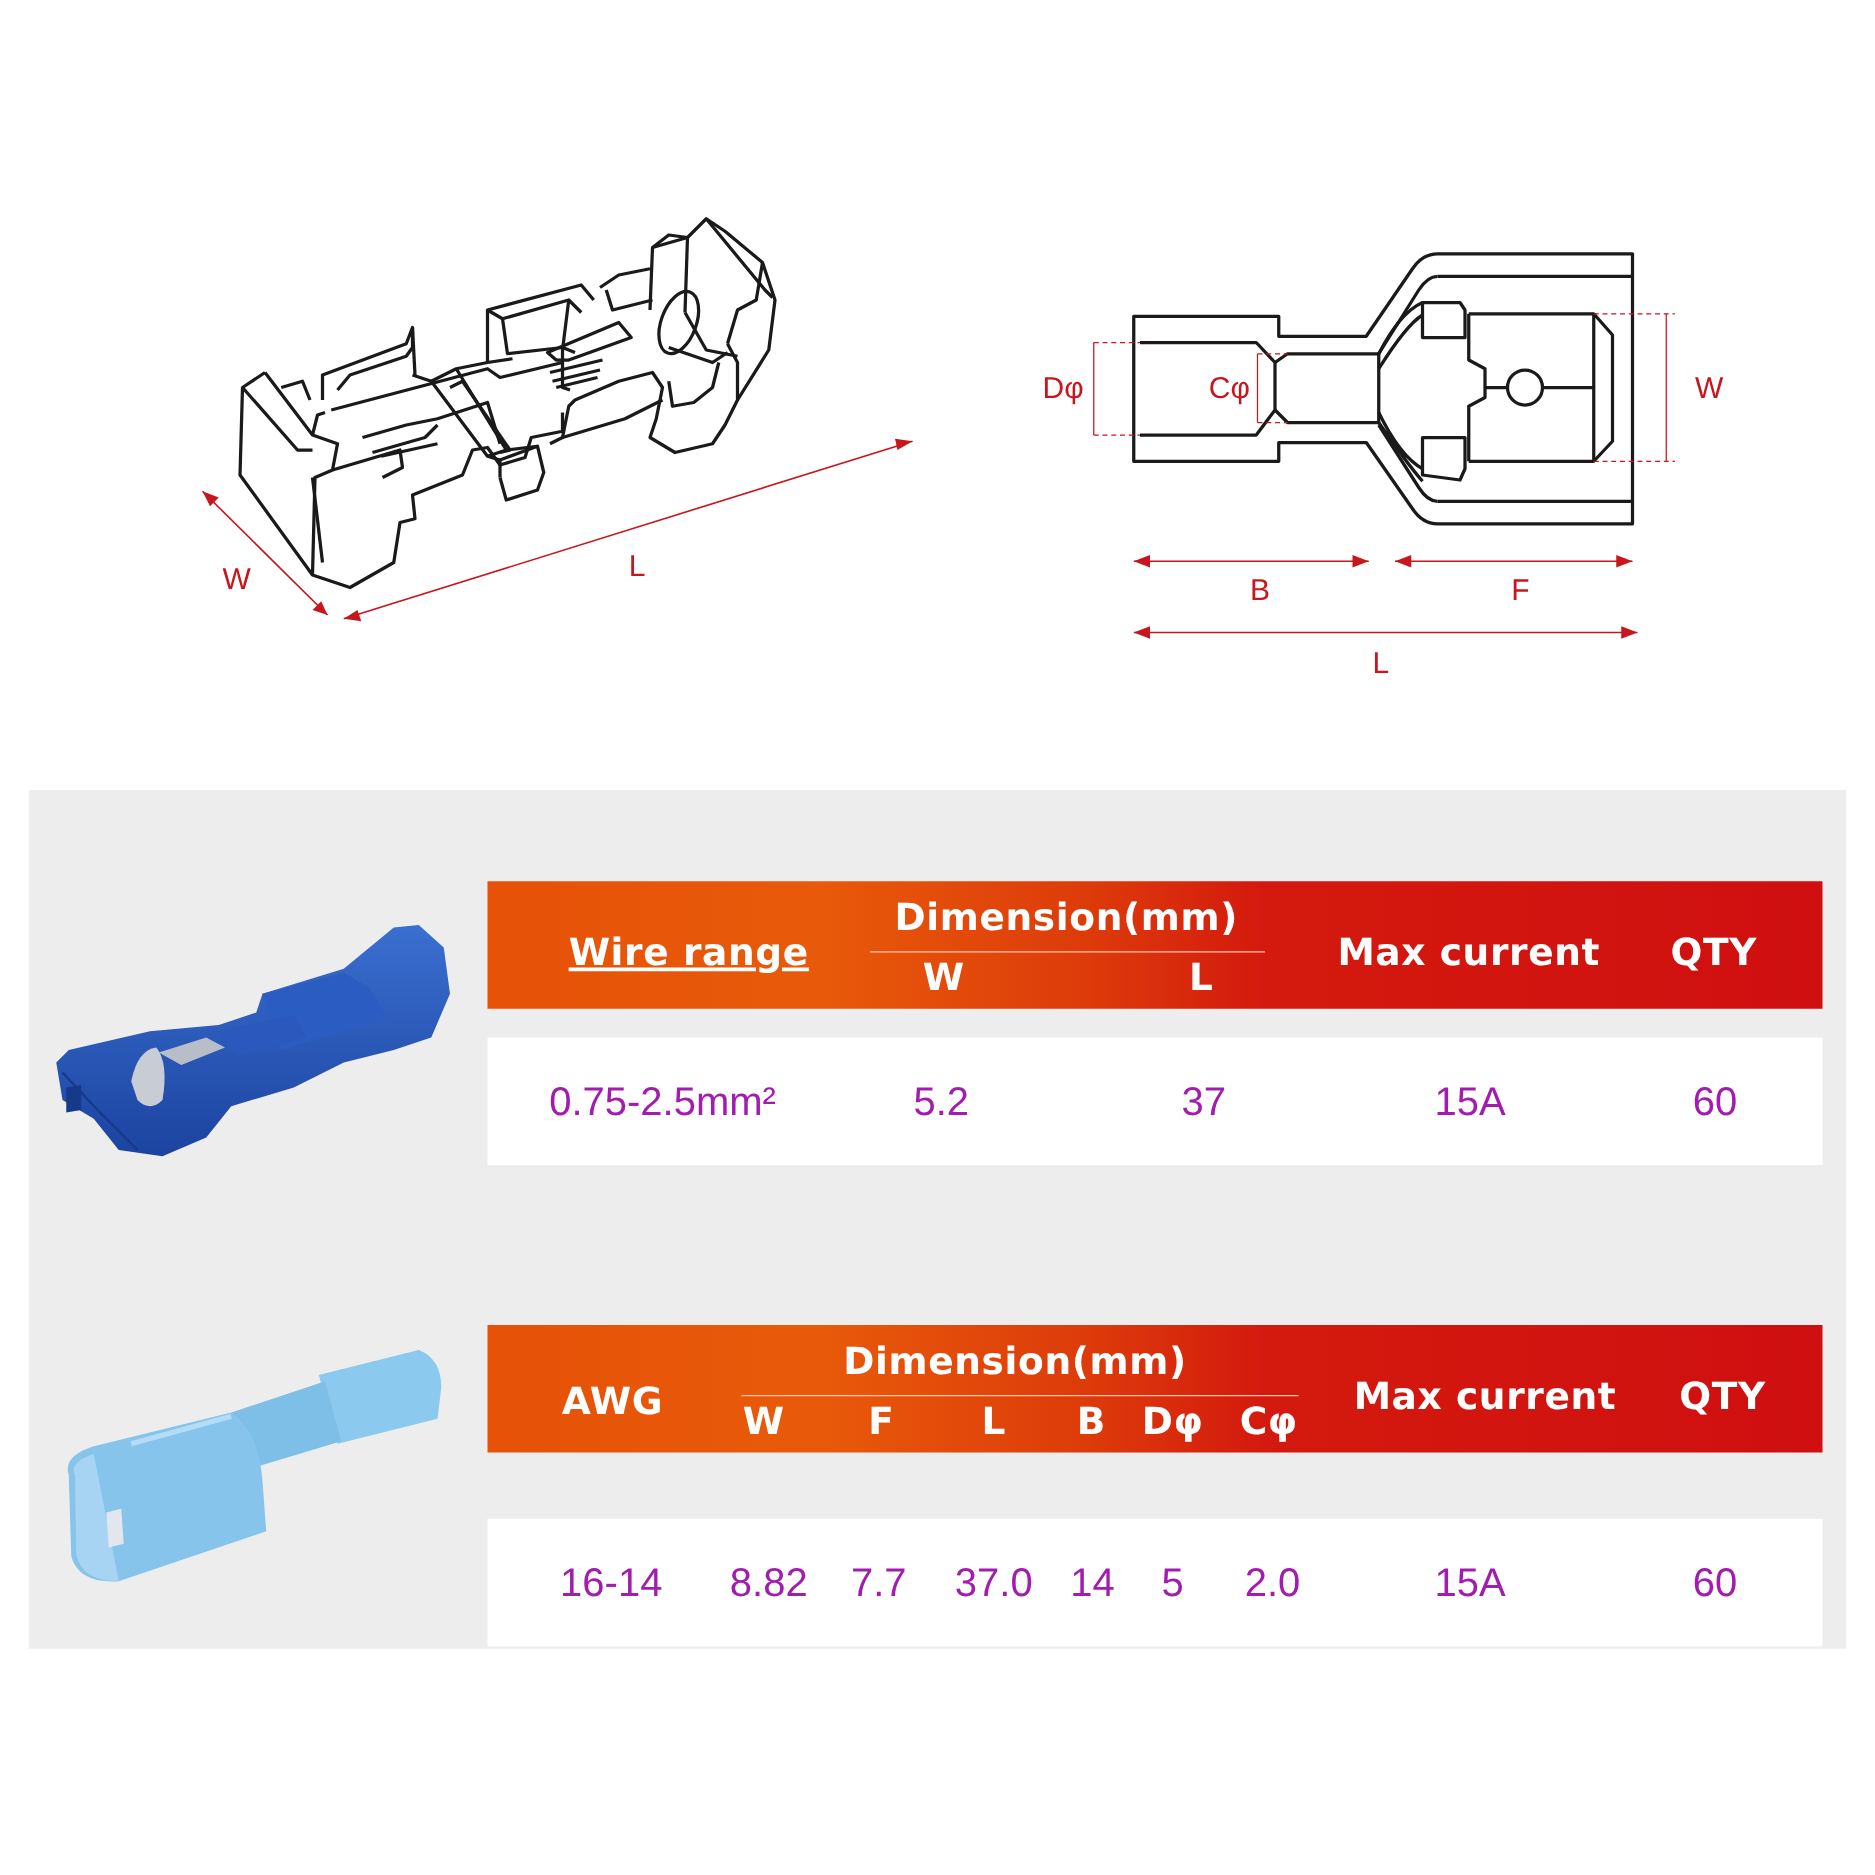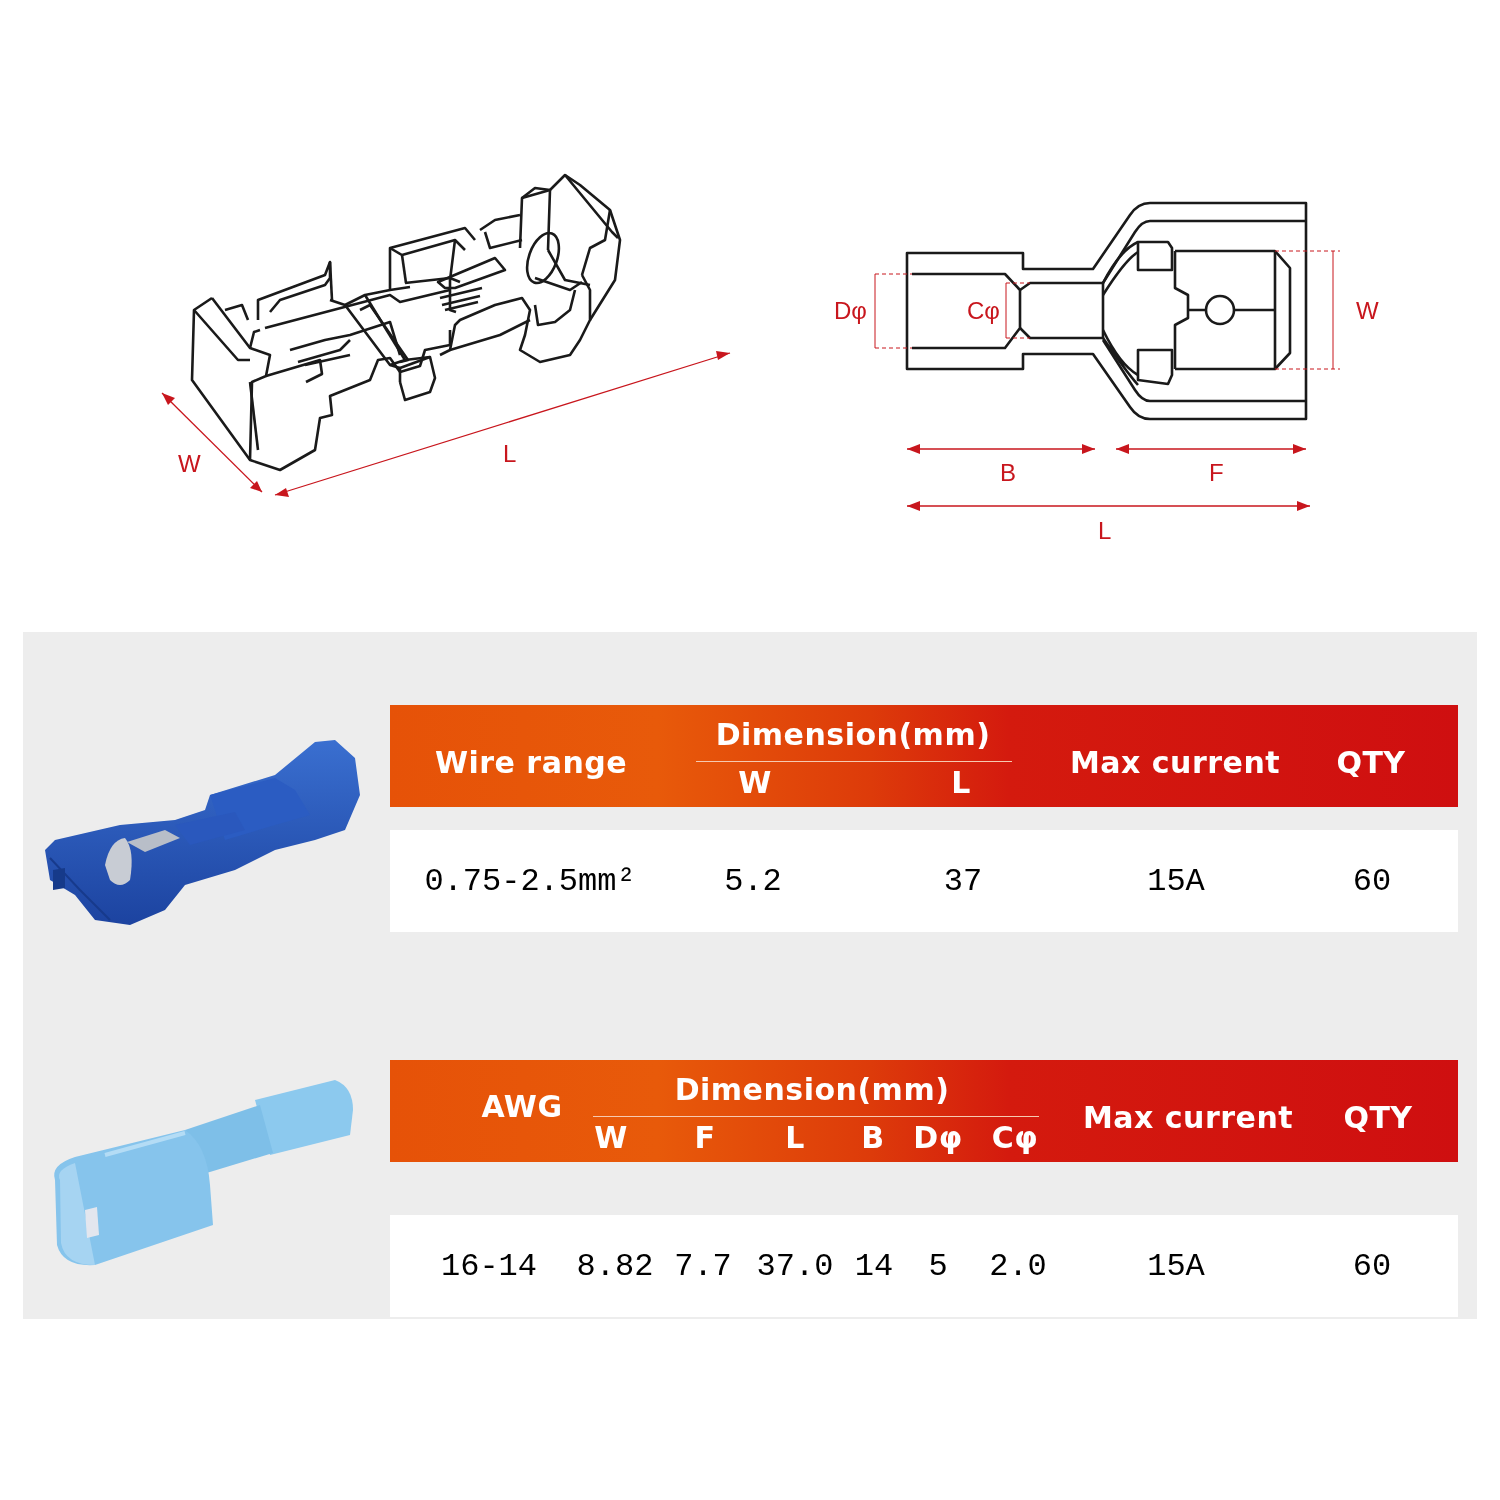--- a/index.html
+++ b/index.html
@@ -5,21 +5,21 @@
   html, body { margin:0; padding:0; }
   body { width:1500px; height:1500px; background:#ffffff; position:relative; overflow:hidden;
          font-family:"DejaVu Sans", sans-serif; }
   .abs { position:absolute; }
   .drawing svg { display:block; }
   .panel { position:absolute; left:23px; top:632px; width:1454px; height:687px; background:#ededed; }
   .thead { position:absolute; left:390px; width:1068px; height:102px;
            background:linear-gradient(90deg,#e65208 0%,#e85a0a 25%,#dd3b0a 45%,#d41a0e 58%,#cf0f10 100%);
            color:#fff; font-family:"DejaVu Sans", sans-serif; font-weight:bold; }
   .tbody { position:absolute; left:390px; width:1068px; height:102px; background:#fff;
-           font-family:Liberation Mono, monospace; color:#000000; }
+           font-family:Liberation Sans, sans-serif; color:#a21caf; }
   .cell { position:absolute; transform:translateX(-50%); white-space:nowrap; text-align:center; }
   .hcell { font-size:30px; letter-spacing:0.5px; }
   .bcell { font-size:32px; font-weight:normal; }
   .rule { position:absolute; height:1px; background:#f6c9b0; }
   .photo { position:absolute; }
 </style>
 </head>
 <body>
 
 <div class="abs drawing" style="left:150px;top:150px;width:600px;height:380px;">
@@ -166,38 +166,38 @@
     <path d="M220,25 L300,5 Q318,12 318,35 L315,60 L235,80 Z" fill="#8cc9ee"></path>
     <path d="M150,55 L225,30 L238,78 L165,100 Z" fill="#7ebfe8"></path>
     <path d="M20,105 Q15,90 40,82 L150,55 Q172,70 175,110 L178,150 L60,190 Q28,192 22,170 Z" fill="#86c4ec"></path>
     <path d="M25,105 Q20,95 40,88 L60,190 Q30,190 26,168 Z" fill="#a6d4f2"></path>
     <path d="M50,135 L62,132 L64,160 L52,163 Z" fill="#e3e6ee"></path>
     <path d="M70,80 L150,58" stroke="#b4dcf5" stroke-width="4" fill="none"></path>
   </svg>
 </div>
 
 <div class="thead" style="top:705px;">
-  <span class="cell hcell" style="left:141px;top:40px;">Wire range</span>
+  <span class="cell hcell" style="left:161px;top:40px;text-decoration:underline;">Wire range</span>
   <span class="cell hcell" style="left:463px;top:12px;">Dimension(mm)</span>
   <div class="rule" style="left:306px;top:56px;width:316px;"></div>
   <span class="cell hcell" style="left:365px;top:60px;">W</span>
   <span class="cell hcell" style="left:571px;top:60px;">L</span>
   <span class="cell hcell" style="left:785px;top:40px;">Max current</span>
   <span class="cell hcell" style="left:981px;top:40px;">QTY</span>
 </div>
 <div class="tbody" style="top:830px;">
   <span class="cell bcell" style="left:140px;top:33px;">0.75-2.5mm²</span>
   <span class="cell bcell" style="left:363px;top:33px;">5.2</span>
   <span class="cell bcell" style="left:573px;top:33px;">37</span>
   <span class="cell bcell" style="left:786px;top:33px;">15A</span>
   <span class="cell bcell" style="left:982px;top:33px;">60</span>
 </div>
 
 <div class="thead" style="top:1060px;">
-  <span class="cell hcell" style="left:100px;top:29px;margin-left:32px;">AWG</span>
+  <span class="cell hcell" style="left:100px;top:44px;">AWG</span>
   <span class="cell hcell" style="left:422px;top:12px;">Dimension(mm)</span>
   <div class="rule" style="left:203px;top:56px;width:446px;"></div>
   <span class="cell hcell" style="left:221px;top:60px;">W</span>
   <span class="cell hcell" style="left:315px;top:60px;">F</span>
   <span class="cell hcell" style="left:405px;top:60px;">L</span>
   <span class="cell hcell" style="left:483px;top:60px;">B</span>
   <span class="cell hcell" style="left:548px;top:60px;">Dφ</span>
   <span class="cell hcell" style="left:625px;top:60px;">Cφ</span>
   <span class="cell hcell" style="left:798px;top:40px;">Max current</span>
   <span class="cell hcell" style="left:988px;top:40px;">QTY</span>

